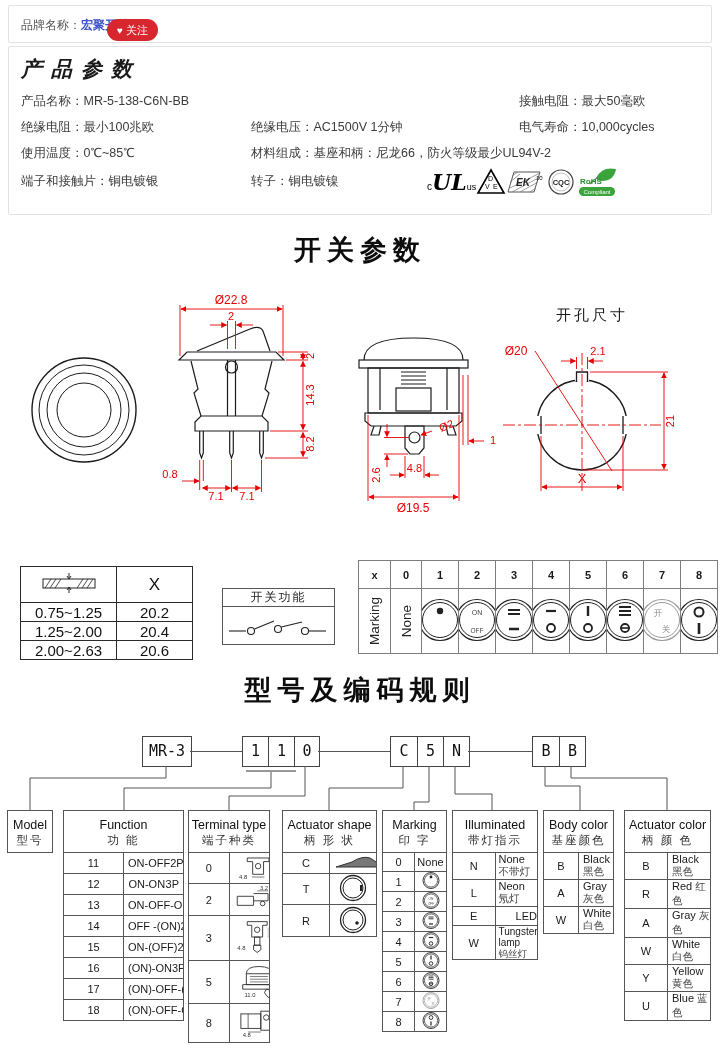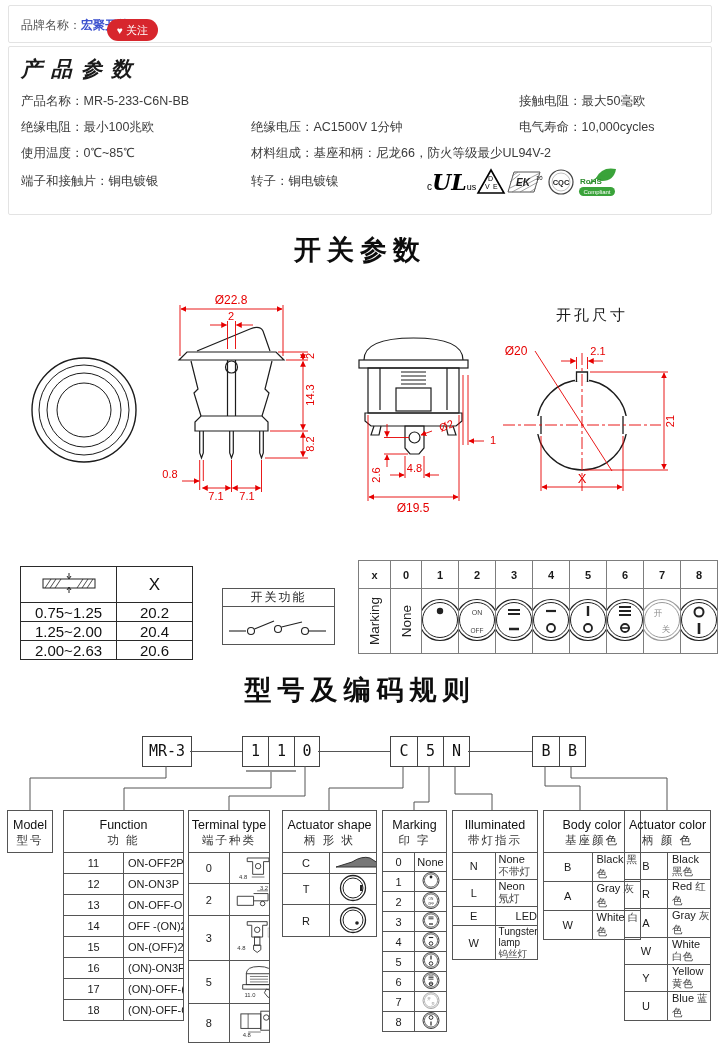--- a/index.html
+++ b/index.html
@@ -26,38 +26,38 @@
               font-size:11px;color:#1a1a1a;overflow:hidden}
   table.xt td{border:1.6px solid #2a2a2a;font-size:15px;color:#111}
   table.mt td{border:1px solid #7d7d7d}
   .green{color:#2fcc2f;font-size:15px;font-weight:bold}
   .rot{writing-mode:vertical-rl;transform:rotate(180deg);font-size:13.5px;color:#222;margin:0 auto}
   .th-en{font-size:12.5px;color:#111;line-height:15px;padding-top:3px}
   .th-cn{font-size:11.5px;color:#333;letter-spacing:2px;line-height:15px}
   .code-cell{position:absolute;border:1px solid #444;background:#fff;text-align:center;
              font-family:"DejaVu Sans Mono",monospace;font-size:15px;color:#111;line-height:29px}
   .fn-row{display:flex;align-items:center;font-size:11px}
-  .fn-txt{flex:1;text-align:left;padding-left:4px;white-space:nowrap}
+  .fn-txt{flex:1;text-align:center;padding-left:4px;white-space:nowrap}
   .fn-pole{padding-right:4px}
   .cell-en{font-size:11px}
   .cell-cn{font-size:10.5px;color:#444}
   .mini-dim{font-size:6.5px;fill:#333}
 </style>
 </head>
 <body>
 
 <div class="panel" style="left:8px;top:5px;width:702px;height:36px">
   <span class="abs brand-label" style="left:12px;top:11px">品牌名称：</span>
   <a class="abs brand-link" style="left:72px;top:11px">宏聚开关</a>
   <button class="follow-btn"><span class="ht">♥</span><span>关注</span></button>
 </div>
 
 <div class="panel" style="left:8px;top:46px;width:702px;height:167px">
   <div class="calli" style="left:12px;top:8px">产品参数</div>
-  <div class="spec" style="left:12px;top:46px">产品名称：MR-5-233-C6N-BB</div>
+  <div class="spec" style="left:12px;top:46px">产品名称：MR-5-138-C6N-BB</div>
   <div class="spec" style="left:510px;top:46px">接触电阻：最大50毫欧</div>
   <div class="spec" style="left:12px;top:72px">绝缘电阻：最小100兆欧</div>
   <div class="spec" style="left:242px;top:72px">绝缘电压：AC1500V 1分钟</div>
   <div class="spec" style="left:510px;top:72px">电气寿命：10,000cycles</div>
   <div class="spec" style="left:12px;top:98px">使用温度：0℃~85℃</div>
   <div class="spec" style="left:242px;top:98px">材料组成：基座和柄：尼龙66，防火等级最少UL94V-2</div>
   <div class="spec" style="left:12px;top:126px">端子和接触片：铜电镀银</div>
   <div class="spec" style="left:242px;top:126px">转子：铜电镀镍</div>
 
   <div class="abs" style="left:418px;top:115px;width:270px;height:40px;display:flex;align-items:center;">
@@ -673,21 +673,21 @@
   <tr style="height:27px">
         <td>W</td>
         <td style="text-align:left;padding-left:3px">
           <div class="cell-en" style="font-size:10px;line-height:11px">Tungsten lamp</div>
           <div class="cell-cn" style="font-size:9.5px;line-height:11px">钨丝灯</div>
         </td>
       </tr>
 </tbody>
   </table>
 
-<table class="dt" style="left:543px;top:810px;width:98px">
+<table class="dt" style="left:543px;top:810px;width:71px">
   <tbody>
       <tr style="height:42px">
         <td colspan="2">
     <div class="th-en">Body color</div>
     <div class="th-cn">基座颜色</div>
   </td>
       </tr>
   <tr style="height:26px">
         <td style="width:15px">B</td>
         <td style="text-align:left;padding-left:4px"><span class="cell-en">Black</span> <span class="cell-cn">黑色</span></td>

